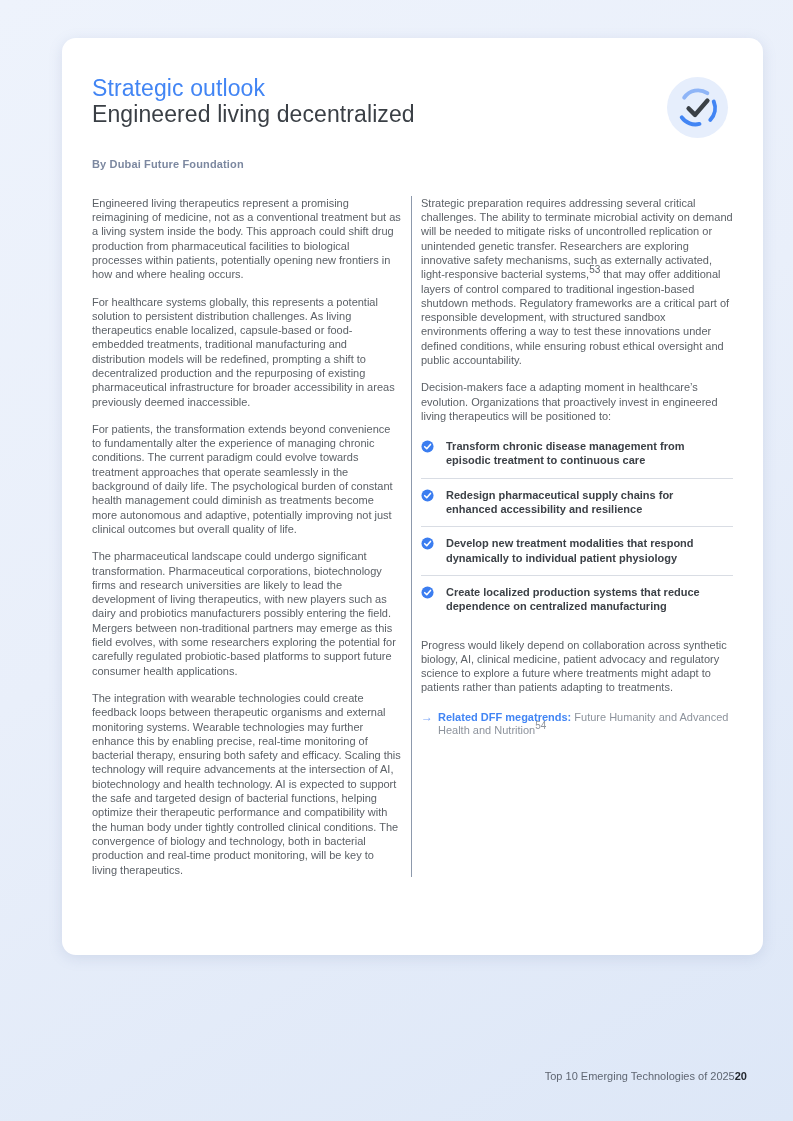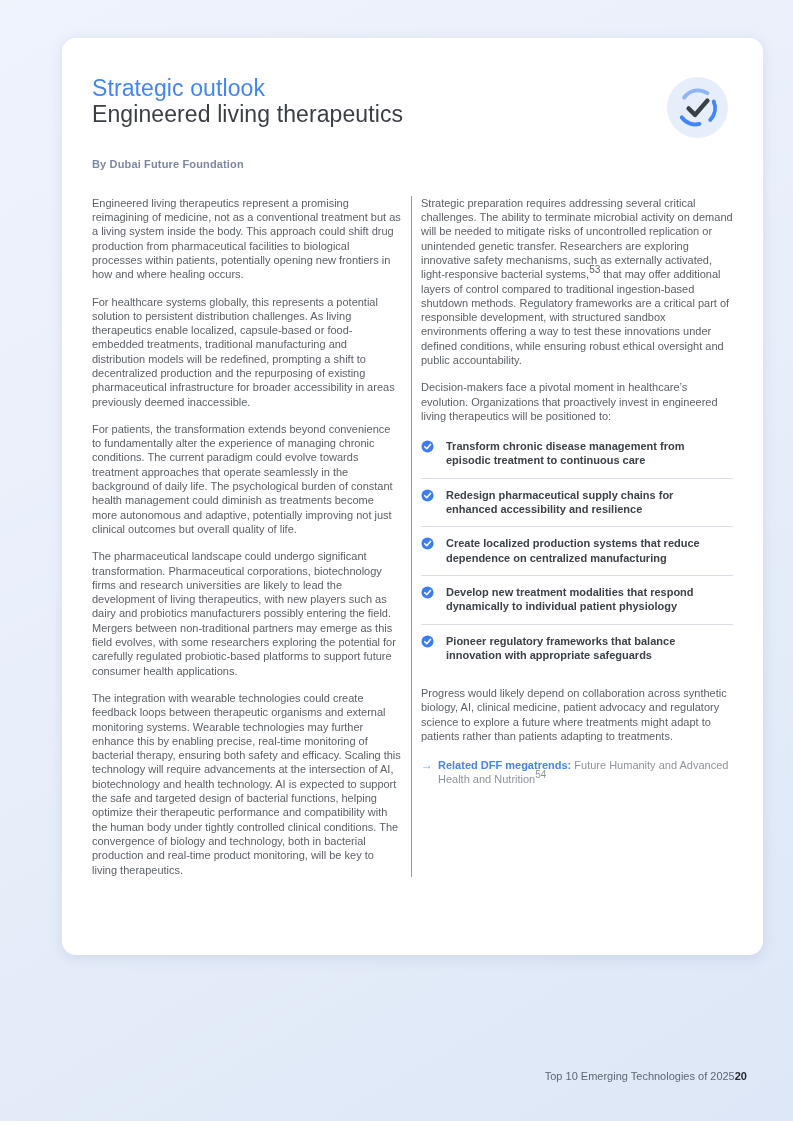--- a/index.html
+++ b/index.html
@@ -120,21 +120,21 @@
   .footer-page { color: #23272e; font-weight: 700; }
 </style>
 </head>
 <body>
 
 <div class="card">
 
   <div class="header-row">
     <div>
       <div class="eyebrow">Strategic outlook</div>
-      <div class="doc-title">Engineered living therapeutics</div>
+      <div class="doc-title">Engineered living decentralized</div>
       <div class="byline">By Dubai Future Foundation</div>
     </div>
     <svg class="badge" viewBox="0 0 64 64" aria-hidden="true">
       <circle cx="32" cy="32" r="31" fill="#e6eefc"></circle>
       <path d="M 18.5 22 A 17 17 0 0 1 42 17.5" fill="none" stroke="#8fb5f7" stroke-width="4" stroke-linecap="round"></path>
       <path d="M 48.5 26 A 17 17 0 0 1 45 44.5" fill="none" stroke="#4285f4" stroke-width="4" stroke-linecap="round"></path>
       <path d="M 16 42 A 17 17 0 0 0 34 48.7" fill="none" stroke="#4285f4" stroke-width="4" stroke-linecap="round"></path>
       <path d="M 23 33 L 29.5 39.5 L 42 25" fill="none" stroke="#3a4046" stroke-width="4.6" stroke-linecap="round" stroke-linejoin="round"></path>
     </svg>
   </div>
@@ -144,21 +144,21 @@
     <div class="col col-left">
       <p>Engineered living therapeutics represent a promising reimagining of medicine, not as a conventional treatment but as a living system inside the body. This approach could shift drug production from pharmaceutical facilities to biological processes within patients, potentially opening new frontiers in how and where healing occurs.</p>
       <p>For healthcare systems globally, this represents a potential solution to persistent distribution challenges. As living therapeutics enable localized, capsule-based or food-embedded treatments, traditional manufacturing and distribution models will be redefined, prompting a shift to decentralized production and the repurposing of existing pharmaceutical infrastructure for broader accessibility in areas previously deemed inaccessible.</p>
       <p>For patients, the transformation extends beyond convenience to fundamentally alter the experience of managing chronic conditions. The current paradigm could evolve towards treatment approaches that operate seamlessly in the background of daily life. The psychological burden of constant health management could diminish as treatments become more autonomous and adaptive, potentially improving not just clinical outcomes but overall quality of life.</p>
       <p>The pharmaceutical landscape could undergo significant transformation. Pharmaceutical corporations, biotechnology firms and research universities are likely to lead the development of living therapeutics, with new players such as dairy and probiotics manufacturers possibly entering the field. Mergers between non-traditional partners may emerge as this field evolves, with some researchers exploring the potential for carefully regulated probiotic-based platforms to support future consumer health applications.</p>
       <p>The integration with wearable technologies could create feedback loops between therapeutic organisms and external monitoring systems. Wearable technologies may further enhance this by enabling precise, real-time monitoring of bacterial therapy, ensuring both safety and efficacy. Scaling this technology will require advancements at the intersection of AI, biotechnology and health technology. AI is expected to support the safe and targeted design of bacterial functions, helping optimize their therapeutic performance and compatibility with the human body under tightly controlled clinical conditions. The convergence of biology and technology, both in bacterial production and real-time product monitoring, will be key to living therapeutics.</p>
     </div>
 
     <div class="col col-right">
       <p><span>Strategic preparation requires addressing several critical challenges. The ability to terminate microbial activity on demand will be needed to mitigate risks of uncontrolled replication or unintended genetic transfer. Researchers are exploring innovative safety mechanisms, such as externally activated, light-responsive bacterial systems,</span><sup>53</sup><span> that may offer additional layers of control compared to traditional ingestion-based shutdown methods. Regulatory frameworks are a critical part of responsible development, with structured sandbox environments offering a way to test these innovations under defined conditions, while ensuring robust ethical oversight and public accountability.</span></p>
-      <p>Decision-makers face a pivotal moment in healthcare’s evolution. Organizations that proactively invest in engineered living therapeutics will be positioned to:</p>
+      <p>Decision-makers face a adapting moment in healthcare’s evolution. Organizations that proactively invest in engineered living therapeutics will be positioned to:</p>
 
       <div class="bullet-list">
         <div class="bullet-item">
           <svg class="bullet-icon" viewBox="0 0 14 14" aria-hidden="true">
               <circle cx="7" cy="7" r="6.5" fill="#3b7df0"></circle>
               <path d="M 4 7.2 L 6.2 9.4 L 10.2 4.8" fill="none" stroke="#ffffff" stroke-width="1.7" stroke-linecap="round" stroke-linejoin="round"></path>
             </svg>
           <div class="bullet-text">Transform chronic disease management from episodic treatment to continuous care</div>
         </div>
         <div class="bullet-item">
@@ -166,35 +166,28 @@
               <circle cx="7" cy="7" r="6.5" fill="#3b7df0"></circle>
               <path d="M 4 7.2 L 6.2 9.4 L 10.2 4.8" fill="none" stroke="#ffffff" stroke-width="1.7" stroke-linecap="round" stroke-linejoin="round"></path>
             </svg>
           <div class="bullet-text">Redesign pharmaceutical supply chains for enhanced accessibility and resilience</div>
         </div>
         <div class="bullet-item">
           <svg class="bullet-icon" viewBox="0 0 14 14" aria-hidden="true">
               <circle cx="7" cy="7" r="6.5" fill="#3b7df0"></circle>
               <path d="M 4 7.2 L 6.2 9.4 L 10.2 4.8" fill="none" stroke="#ffffff" stroke-width="1.7" stroke-linecap="round" stroke-linejoin="round"></path>
             </svg>
+          <div class="bullet-text">Develop new treatment modalities that respond dynamically to individual patient physiology</div>
+        </div>
+        <div class="bullet-item">
+          <svg class="bullet-icon" viewBox="0 0 14 14" aria-hidden="true">
+              <circle cx="7" cy="7" r="6.5" fill="#3b7df0"></circle>
+              <path d="M 4 7.2 L 6.2 9.4 L 10.2 4.8" fill="none" stroke="#ffffff" stroke-width="1.7" stroke-linecap="round" stroke-linejoin="round"></path>
+            </svg>
           <div class="bullet-text">Create localized production systems that reduce dependence on centralized manufacturing</div>
-        </div>
-        <div class="bullet-item">
-          <svg class="bullet-icon" viewBox="0 0 14 14" aria-hidden="true">
-              <circle cx="7" cy="7" r="6.5" fill="#3b7df0"></circle>
-              <path d="M 4 7.2 L 6.2 9.4 L 10.2 4.8" fill="none" stroke="#ffffff" stroke-width="1.7" stroke-linecap="round" stroke-linejoin="round"></path>
-            </svg>
-          <div class="bullet-text">Develop new treatment modalities that respond dynamically to individual patient physiology</div>
-        </div>
-        <div class="bullet-item">
-          <svg class="bullet-icon" viewBox="0 0 14 14" aria-hidden="true">
-              <circle cx="7" cy="7" r="6.5" fill="#3b7df0"></circle>
-              <path d="M 4 7.2 L 6.2 9.4 L 10.2 4.8" fill="none" stroke="#ffffff" stroke-width="1.7" stroke-linecap="round" stroke-linejoin="round"></path>
-            </svg>
-          <div class="bullet-text">Pioneer regulatory frameworks that balance innovation with appropriate safeguards</div>
         </div>
       </div>
 
       <p>Progress would likely depend on collaboration across synthetic biology, AI, clinical medicine, patient advocacy and regulatory science to explore a future where treatments might adapt to patients rather than patients adapting to treatments.</p>
 
       <div class="related">
         <span class="related-arrow">→</span>
         <span><span class="related-label">Related DFF megatrends:</span><span class="related-text"> Future Humanity and Advanced Health and Nutrition</span><sup class="related-text">54</sup></span>
       </div>
     </div>

